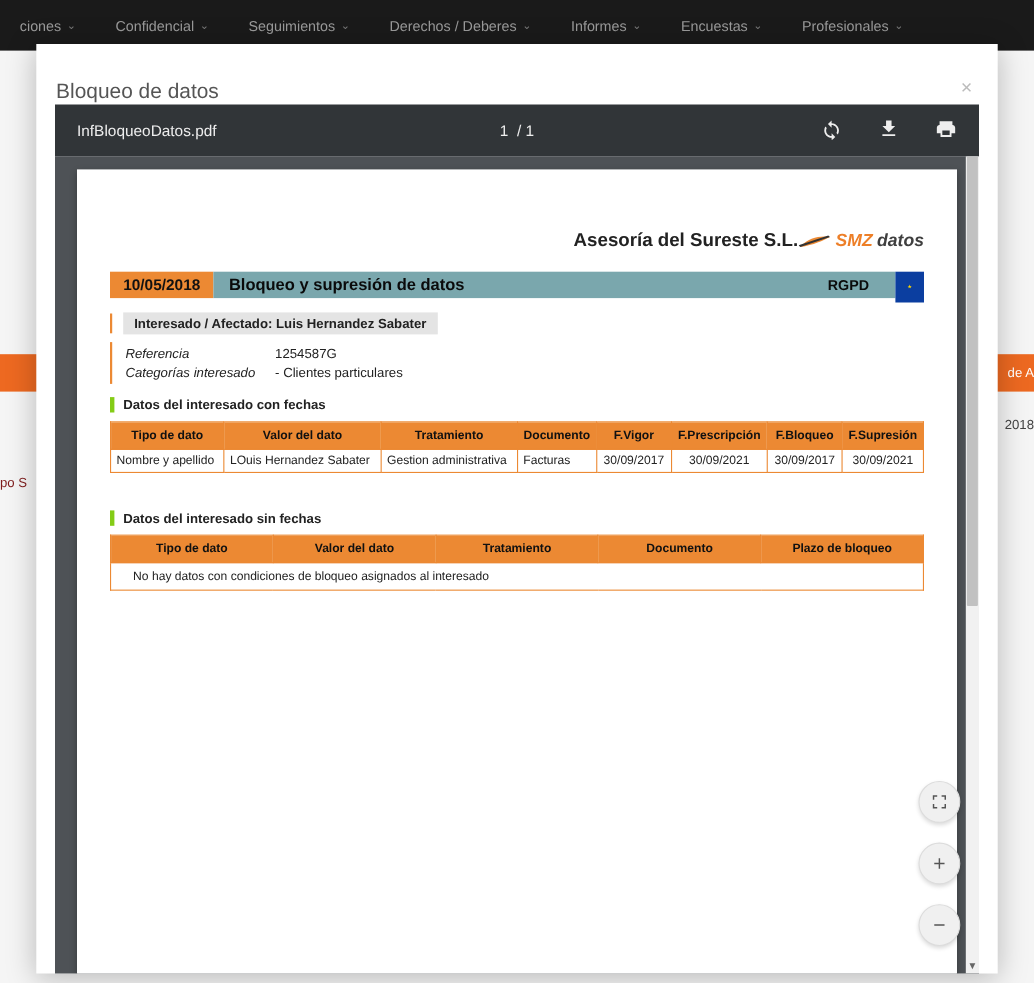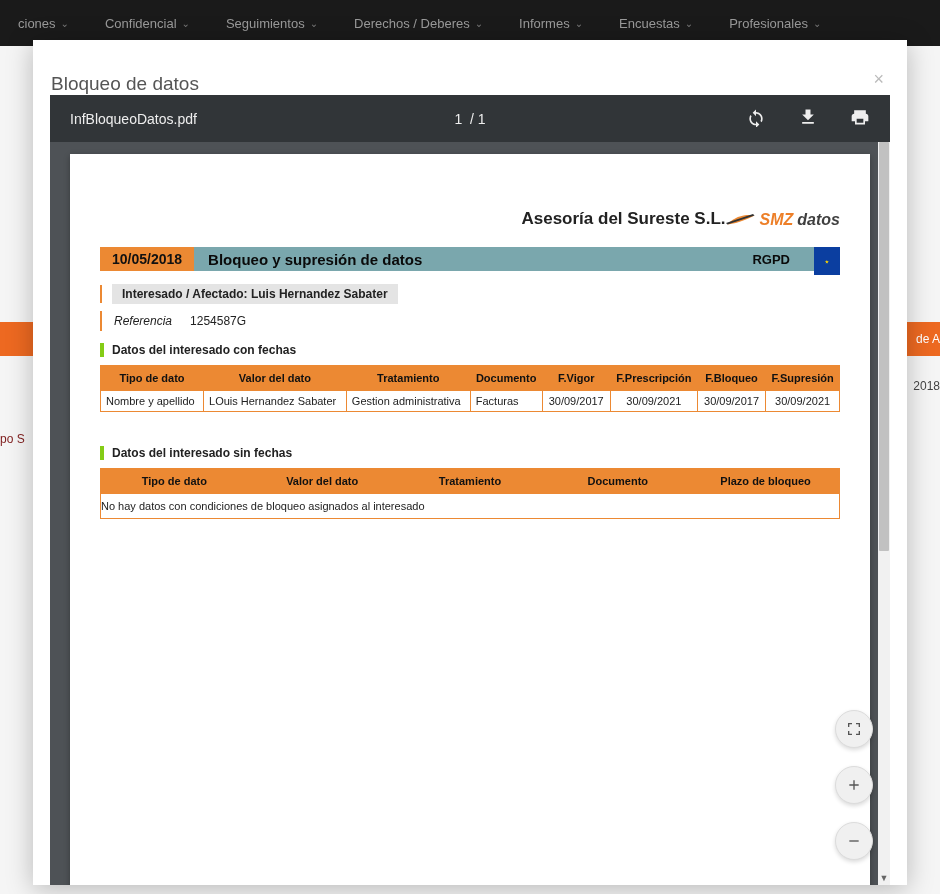--- a/index.html
+++ b/index.html
@@ -243,21 +243,21 @@
     text-align: center;
     font-size: 11px;
   }
   table.rpt-table td {
     border: 1px solid #ec8933;
     padding: 4px 5px;
     vertical-align: top;
     font-size: 11px;
   }
   table.rpt-table td.center { text-align: center; }
-  table.rpt-table .empty-row td { text-align: left; padding: 6px 0; }
+  table.rpt-table .empty-row td { text-align: left; padding: 6px 20px; }
 
   
   .zoom-ctrls {
     position: absolute;
     right: 34px;
     bottom: 25px;
     display: flex;
     flex-direction: column;
     gap: 18px;
     z-index: 20;
@@ -377,20 +377,24 @@
             </span>
           </div>
 
           <div class="rpt-meta">
             <table>
               <tbody>
                   <tr>
                 <td>Referencia</td>
                 <td class="val">1254587G</td>
               </tr>
+              <tr>
+                <td>Categorías interesado</td>
+                <td class="val">- Clientes particulares</td>
+              </tr>
             </tbody>
               </table>
           </div>
 
           <div class="rpt-section-title">Datos del interesado con fechas</div>
 
           <table class="rpt-table">
             <thead>
               <tr>
                 <th>Tipo de dato</th>

